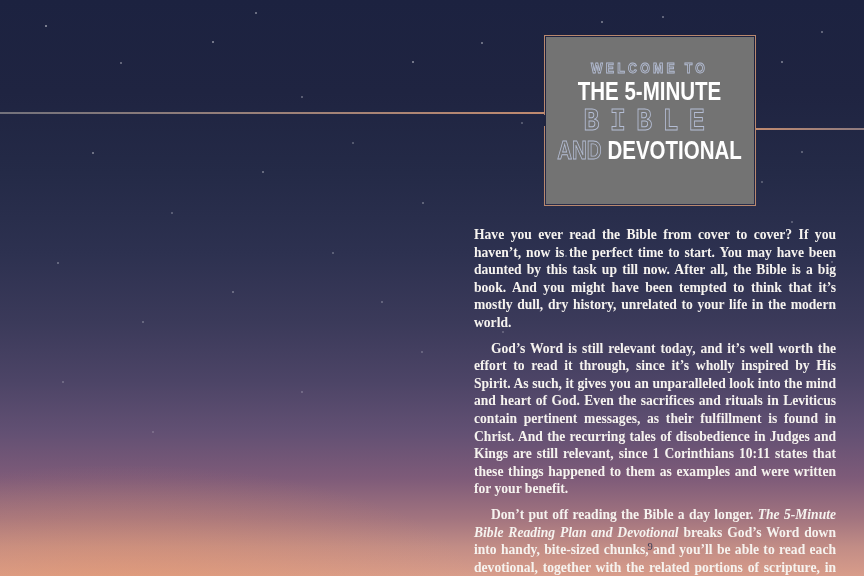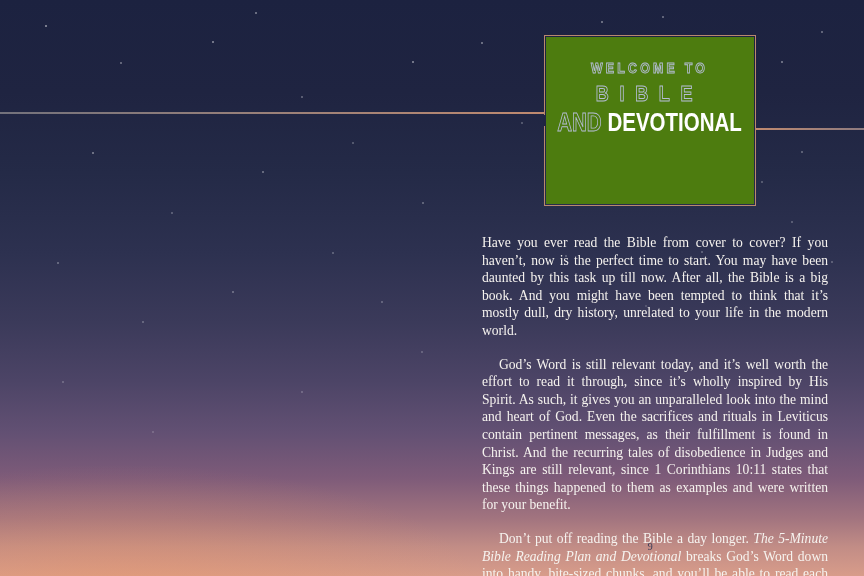--- a/index.html
+++ b/index.html
@@ -64,48 +64,48 @@
     border:1.6px solid #b9886e;
     box-sizing:border-box;
   }
   .frame-gap{
     position:absolute;left:543px;top:115px;width:4px;height:11px;
     background:#202541;
   }
   
   .title-box{
     position:absolute;left:545.6px;top:36.6px;width:208.8px;height:167.8px;
-    background:#4d7c0f;
+    background:#737373;
     display:flex;flex-direction:column;align-items:center;justify-content:flex-start;
     padding-top:21px;box-sizing:border-box;
     font-family:"Liberation Sans", sans-serif;
     text-align:center;
   }
   .title-box .ln{display:block;white-space:nowrap;}
   .cond{display:inline-block;transform:scaleX(.82);transform-origin:50% 50%;}
   .t-outline{
     color:transparent;
     -webkit-text-stroke:1px #b4bdd4;
     font-weight:700;
   }
   .t-solid{color:#ffffff;font-weight:700;}
   .ln-welcome{font-size:15px;letter-spacing:4px;line-height:19px;}
   .ln-minute{font-size:25px;line-height:27px;margin-top:1px;}
-  .ln-bible{font-size:22px;letter-spacing:13px;line-height:30px;margin-top:2px;}
+  .ln-bible{font-size:32px;letter-spacing:13px;line-height:30px;margin-top:2px;font-family:Liberation Mono, monospace;}
   .ln-reading{font-size:25px;line-height:27px;margin-top:2px;}
   .ln-and{font-size:25px;line-height:25px;margin-top:1px;}
   .ln-and .t-outline{margin-right:7px;-webkit-text-stroke-width:0.9px;}
   
   .body-text{
     position:absolute;left:466px;top:218px;width:378px;
     color:#f6f3ef;
     font-size:13.6px;line-height:17.6px;
     text-align:justify;
   }
-  .body-text p{margin:16px;}
+  .body-text p{margin:8px;font-weight:bold;}
   .body-text p + p{text-indent:17px;}
   .italic{font-style:italic;}
   
   .page-number{
     position:absolute;left:640px;top:541px;width:20px;
     text-align:center;
     color:#3a3d58;font-size:10.5px;
     font-family:"Liberation Serif", serif;
   }
 </style>
@@ -118,20 +118,21 @@
   <div class="sky-glow"></div>
   <div class="stars"></div>
 
   <div class="rule-left"></div>
   <div class="title-frame"></div>
   <div class="frame-gap"></div>
   <div class="rule-right"></div>
 
   <div class="title-box">
     <span class="ln ln-welcome"><span class="cond t-outline">WELCOME TO</span></span>
+    <span class="ln ln-minute"><span class="cond t-solid">THE 5-MINUTE</span></span>
     <span class="ln ln-bible"><span class="cond t-outline">BIBLE</span></span>
     <span class="ln ln-and"><span class="cond"><span class="t-outline">AND</span><span class="t-solid">DEVOTIONAL</span></span></span>
   </div>
 
   <div class="body-text">
     <p>Have you ever read the Bible from cover to cover? If you haven’t, now is the perfect time to start. You may have been daunted by this task up till now. After all, the Bible is a big book. And you might have been tempted to think that it’s mostly dull, dry history, unrelated to your life in the modern world.</p>
     <p>God’s Word is still relevant today, and it’s well worth the effort to read it through, since it’s wholly inspired by His Spirit. As such, it gives you an unparalleled look into the mind and heart of God. Even the sacrifices and rituals in Leviticus contain pertinent messages, as their fulfillment is found in Christ. And the recurring tales of disobedience in Judges and Kings are still relevant, since 1 Corinthians 10:11 states that these things happened to them as examples and were written for your benefit.</p>
     <p><span>Don’t put off reading the Bible a day longer. </span><span class="italic">The 5-Minute Bible Reading Plan and Devotional</span><span> breaks God’s Word down into handy, bite-sized chunks, and you’ll be able to read each devotional, together with the related portions of scripture, in just five minutes per sitting. You can either do your scripture reading daily or twice daily (morning and evening). However you do it, when you’ve completed this book, you’ll also have read the entire Bible. And that’s a major accomplishment!</span></p>
   </div>
 

